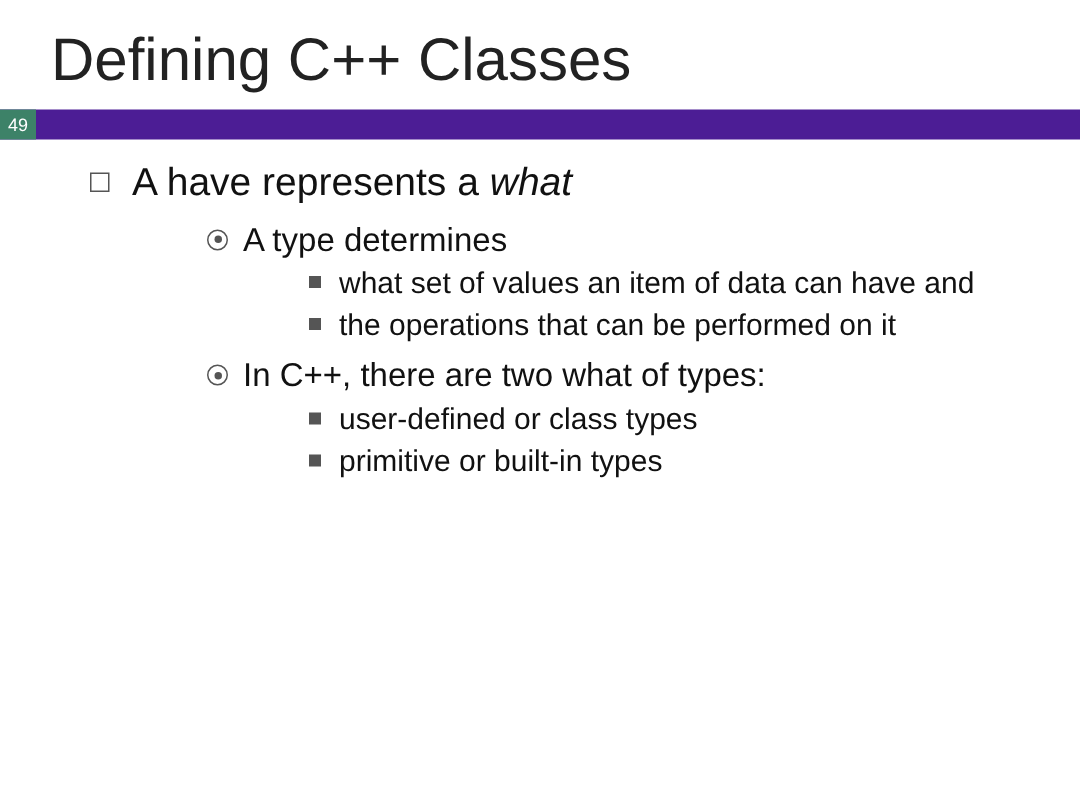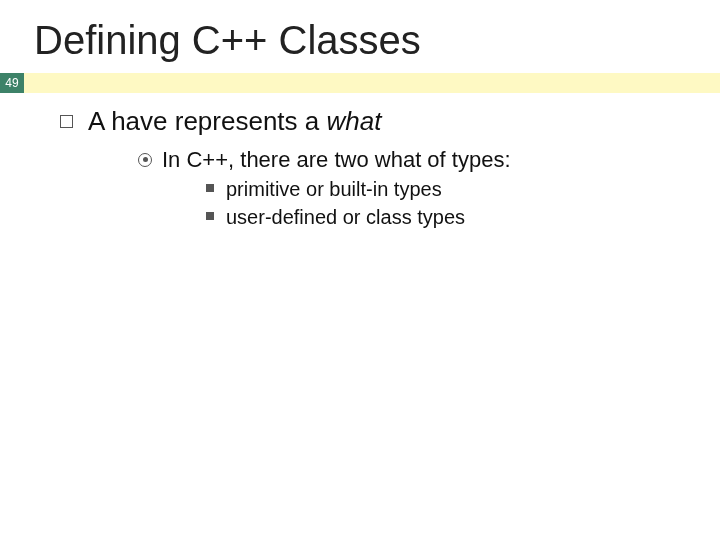--- a/index.html
+++ b/index.html
@@ -12,21 +12,21 @@
   }
   .title {
     font-size: 40px;
     color: #222;
     padding: 18px 0 10px 34px;
     font-weight: 400;
   }
   .band {
     width: 100%;
     height: 20px;
-    background: #fef9c3;
+    background: #4c1d95;
     display: flex;
     align-items: flex-start;
   }
   .page-num {
     background: #3d8268;
     color: #fff;
     font-size: 12px;
     display: flex;
     align-items: center;
     justify-content: center;
@@ -120,22 +120,29 @@
 <div class="band">
   <div class="page-num">49</div>
 </div>
 
 <div class="content">
   <ul class="level1">
     <li>
       <span>A have represents a </span><em class="italic">what</em>
       <ul class="level2">
         <li>
+          <span>A type determines</span>
+          <ul class="level3">
+            <li>what set of values an item of data can have and</li>
+            <li>the operations that can be performed on it</li>
+          </ul>
+        </li>
+        <li>
           <span>In C++, there are two what of types:</span>
           <ul class="level3">
+            <li>user-defined or class types</li>
             <li>primitive or built-in types</li>
-            <li>user-defined or class types</li>
           </ul>
         </li>
       </ul>
     </li>
   </ul>
 </div>
 
 </body></html>

